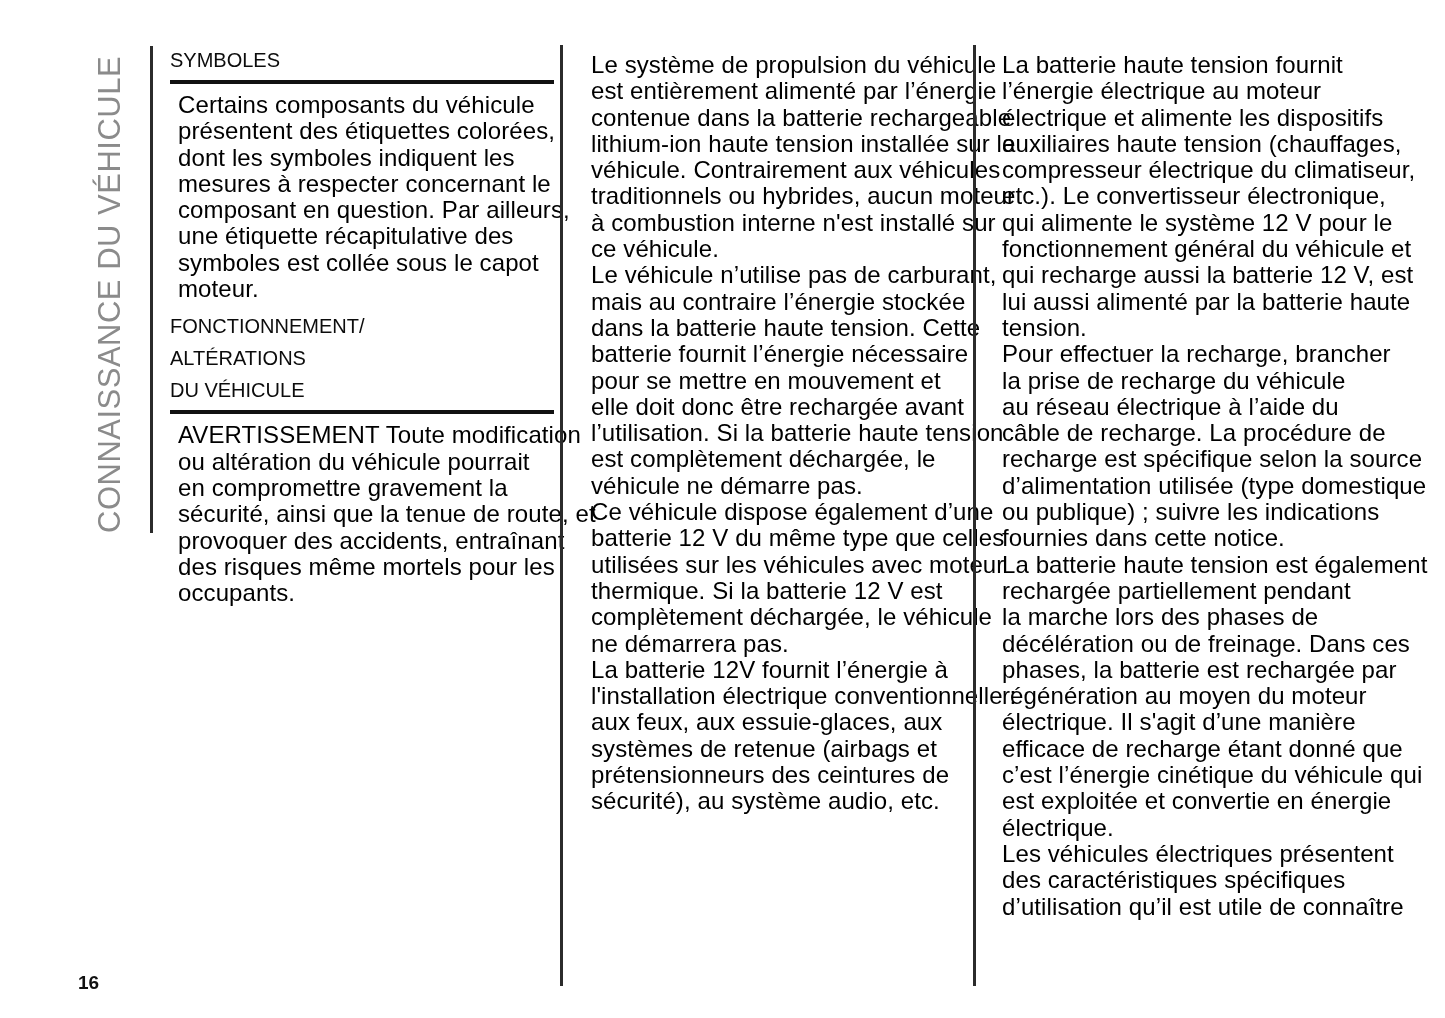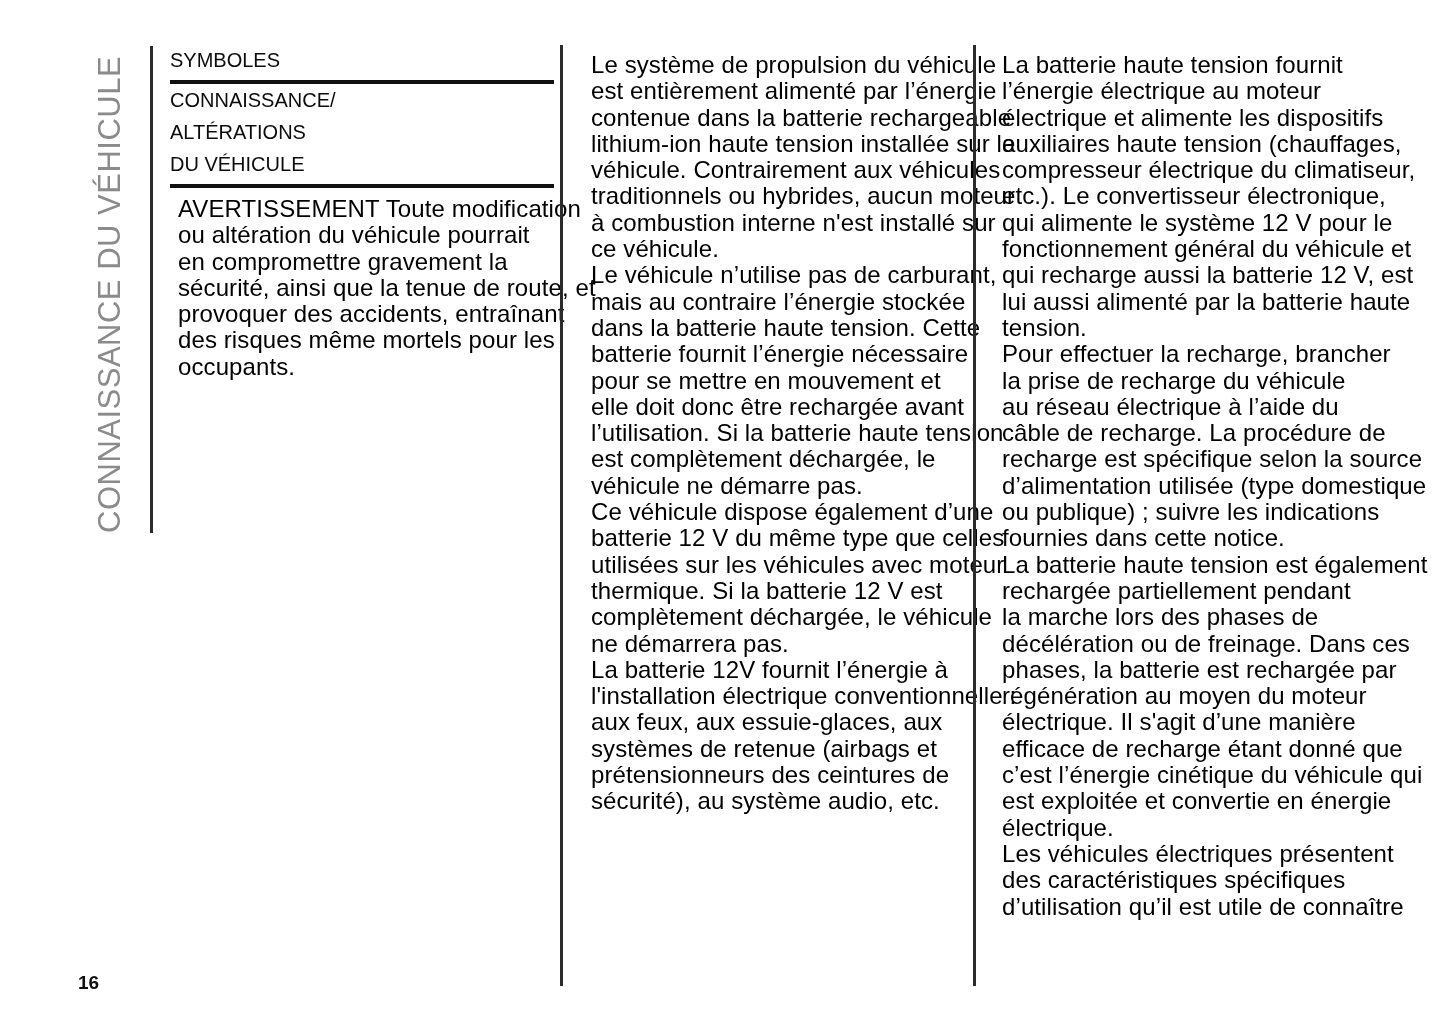--- a/index.html
+++ b/index.html
@@ -82,21 +82,29 @@
 <body>
 
 <div class="page">
 
   <div class="sidebar-label">CONNAISSANCE DU VÉHICULE</div>
 
   <div class="sidebar-rule"></div>
 
   <section class="col col-1">
     <h2 class="section-heading heading-gap">SYMBOLES</h2>
-    <h2 class="section-heading heading-gap heading-top-gap">CONNAISSANCE/
+    <p class="body-text">Certains composants du véhicule
+présentent des étiquettes colorées,
+dont les symboles indiquent les
+mesures à respecter concernant le
+composant en question. Par ailleurs,
+une étiquette récapitulative des
+symboles est collée sous le capot
+moteur.</p>
+    <h2 class="section-heading heading-gap heading-top-gap">FONCTIONNEMENT/
 ALTÉRATIONS
 DU VÉHICULE</h2>
     <p class="body-text">AVERTISSEMENT Toute modification
 ou altération du véhicule pourrait
 en compromettre gravement la
 sécurité, ainsi que la tenue de route, et
 provoquer des accidents, entraînant
 des risques même mortels pour les
 occupants.</p>
   </section>

